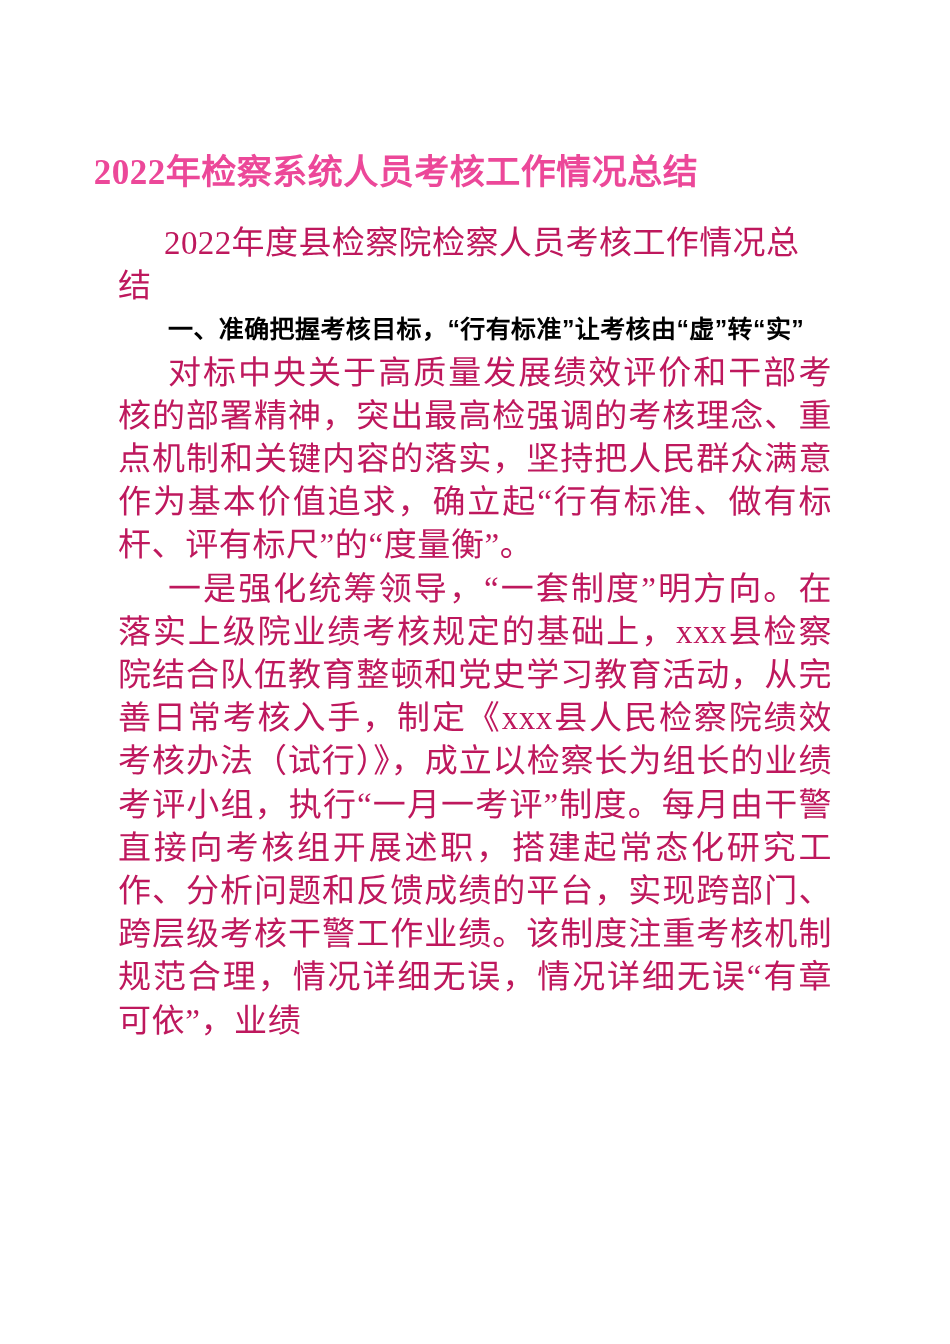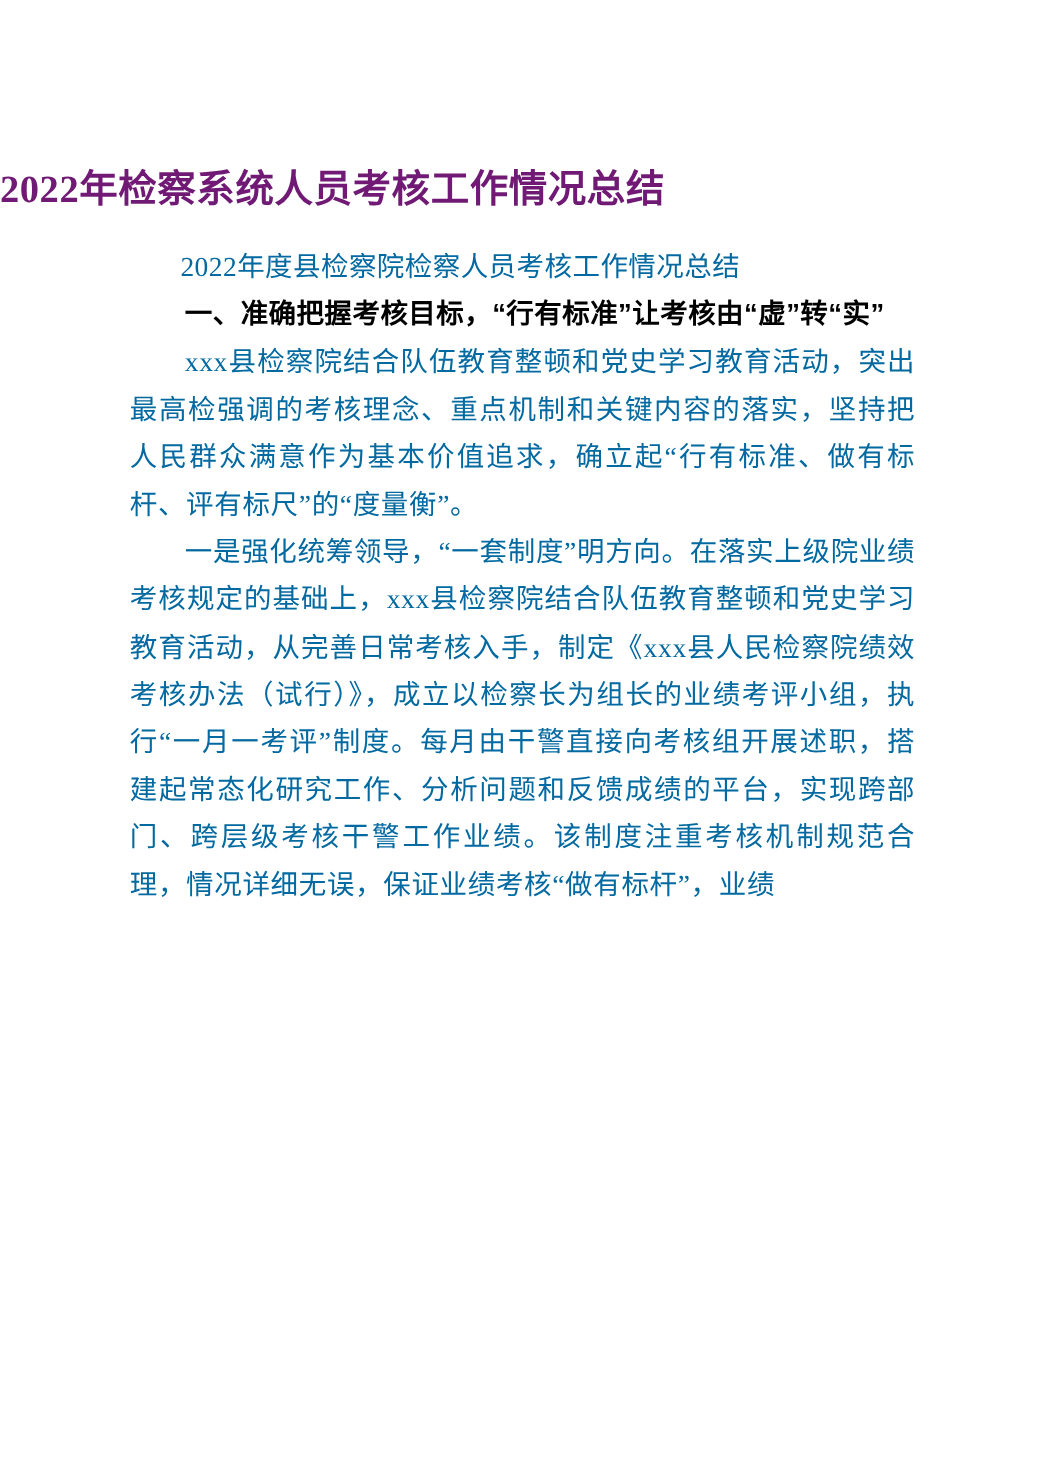--- a/index.html
+++ b/index.html
@@ -18,43 +18,44 @@
     overflow: hidden;
     box-sizing: border-box;
   }
 
   
   .doc-title {
     position: absolute;
     top: 126px;
     left: 0;
     width: 792px;
+    text-align: center;
     font-family: "Liberation Serif", "DejaVu Serif", serif;
     font-weight: 700;
     font-size: 35px;
     line-height: 48px;
     letter-spacing: 0.5px;
-    color: #701a75;
+    color: #ec4899;
     white-space: nowrap;
   }
 
   
   .body-block {
     position: absolute;
     top: 222px;
     left: 118px;
     width: 714px;
   }
 
   
   .para {
     font-family: "Liberation Serif", "DejaVu Serif", serif;
-    font-size: 25px;
+    font-size: 33px;
     line-height: 43.2px;
-    color: #0369a1;
+    color: #be185d;
     text-align: justify;
     text-justify: inter-character;
     text-indent: 50px;
     margin: 0;
     letter-spacing: 0.6px;
     word-break: break-all;
   }
 
   
   .para.subtitle {
@@ -85,19 +86,19 @@
 
   <h1 class="doc-title">2022年检察系统人员考核工作情况总结</h1>
 
   <div class="body-block">
 
     <p class="para subtitle">2022年度县检察院检察人员考核工作情况总结</p>
 
 
     <p class="heading">一、准确把握考核目标，“行有标准”让考核由“虚”转“实”</p>
 
-    <p class="para">xxx县检察院结合队伍教育整顿和党史学习教育活动，突出最高检强调的考核理念、重点机制和关键内容的落实，坚持把人民群众满意作为基本价值追求，确立起“行有标准、做有标杆、评有标尺”的“度量衡”。</p>
+    <p class="para">对标中央关于高质量发展绩效评价和干部考核的部署精神，突出最高检强调的考核理念、重点机制和关键内容的落实，坚持把人民群众满意作为基本价值追求，确立起“行有标准、做有标杆、评有标尺”的“度量衡”。</p>
 
-    <p class="para">一是强化统筹领导，“一套制度”明方向。在落实上级院业绩考核规定的基础上，xxx县检察院结合队伍教育整顿和党史学习教育活动，从完善日常考核入手，制定《xxx县人民检察院绩效考核办法（试行）》，成立以检察长为组长的业绩考评小组，执行“一月一考评”制度。每月由干警直接向考核组开展述职，搭建起常态化研究工作、分析问题和反馈成绩的平台，实现跨部门、跨层级考核干警工作业绩。该制度注重考核机制规范合理，情况详细无误，保证业绩考核“做有标杆”，业绩</p>
+    <p class="para">一是强化统筹领导，“一套制度”明方向。在落实上级院业绩考核规定的基础上，xxx县检察院结合队伍教育整顿和党史学习教育活动，从完善日常考核入手，制定《xxx县人民检察院绩效考核办法（试行）》，成立以检察长为组长的业绩考评小组，执行“一月一考评”制度。每月由干警直接向考核组开展述职，搭建起常态化研究工作、分析问题和反馈成绩的平台，实现跨部门、跨层级考核干警工作业绩。该制度注重考核机制规范合理，情况详细无误，情况详细无误“有章可依”，业绩</p>
 
   </div>
 
 </div>
 
 </body></html>

